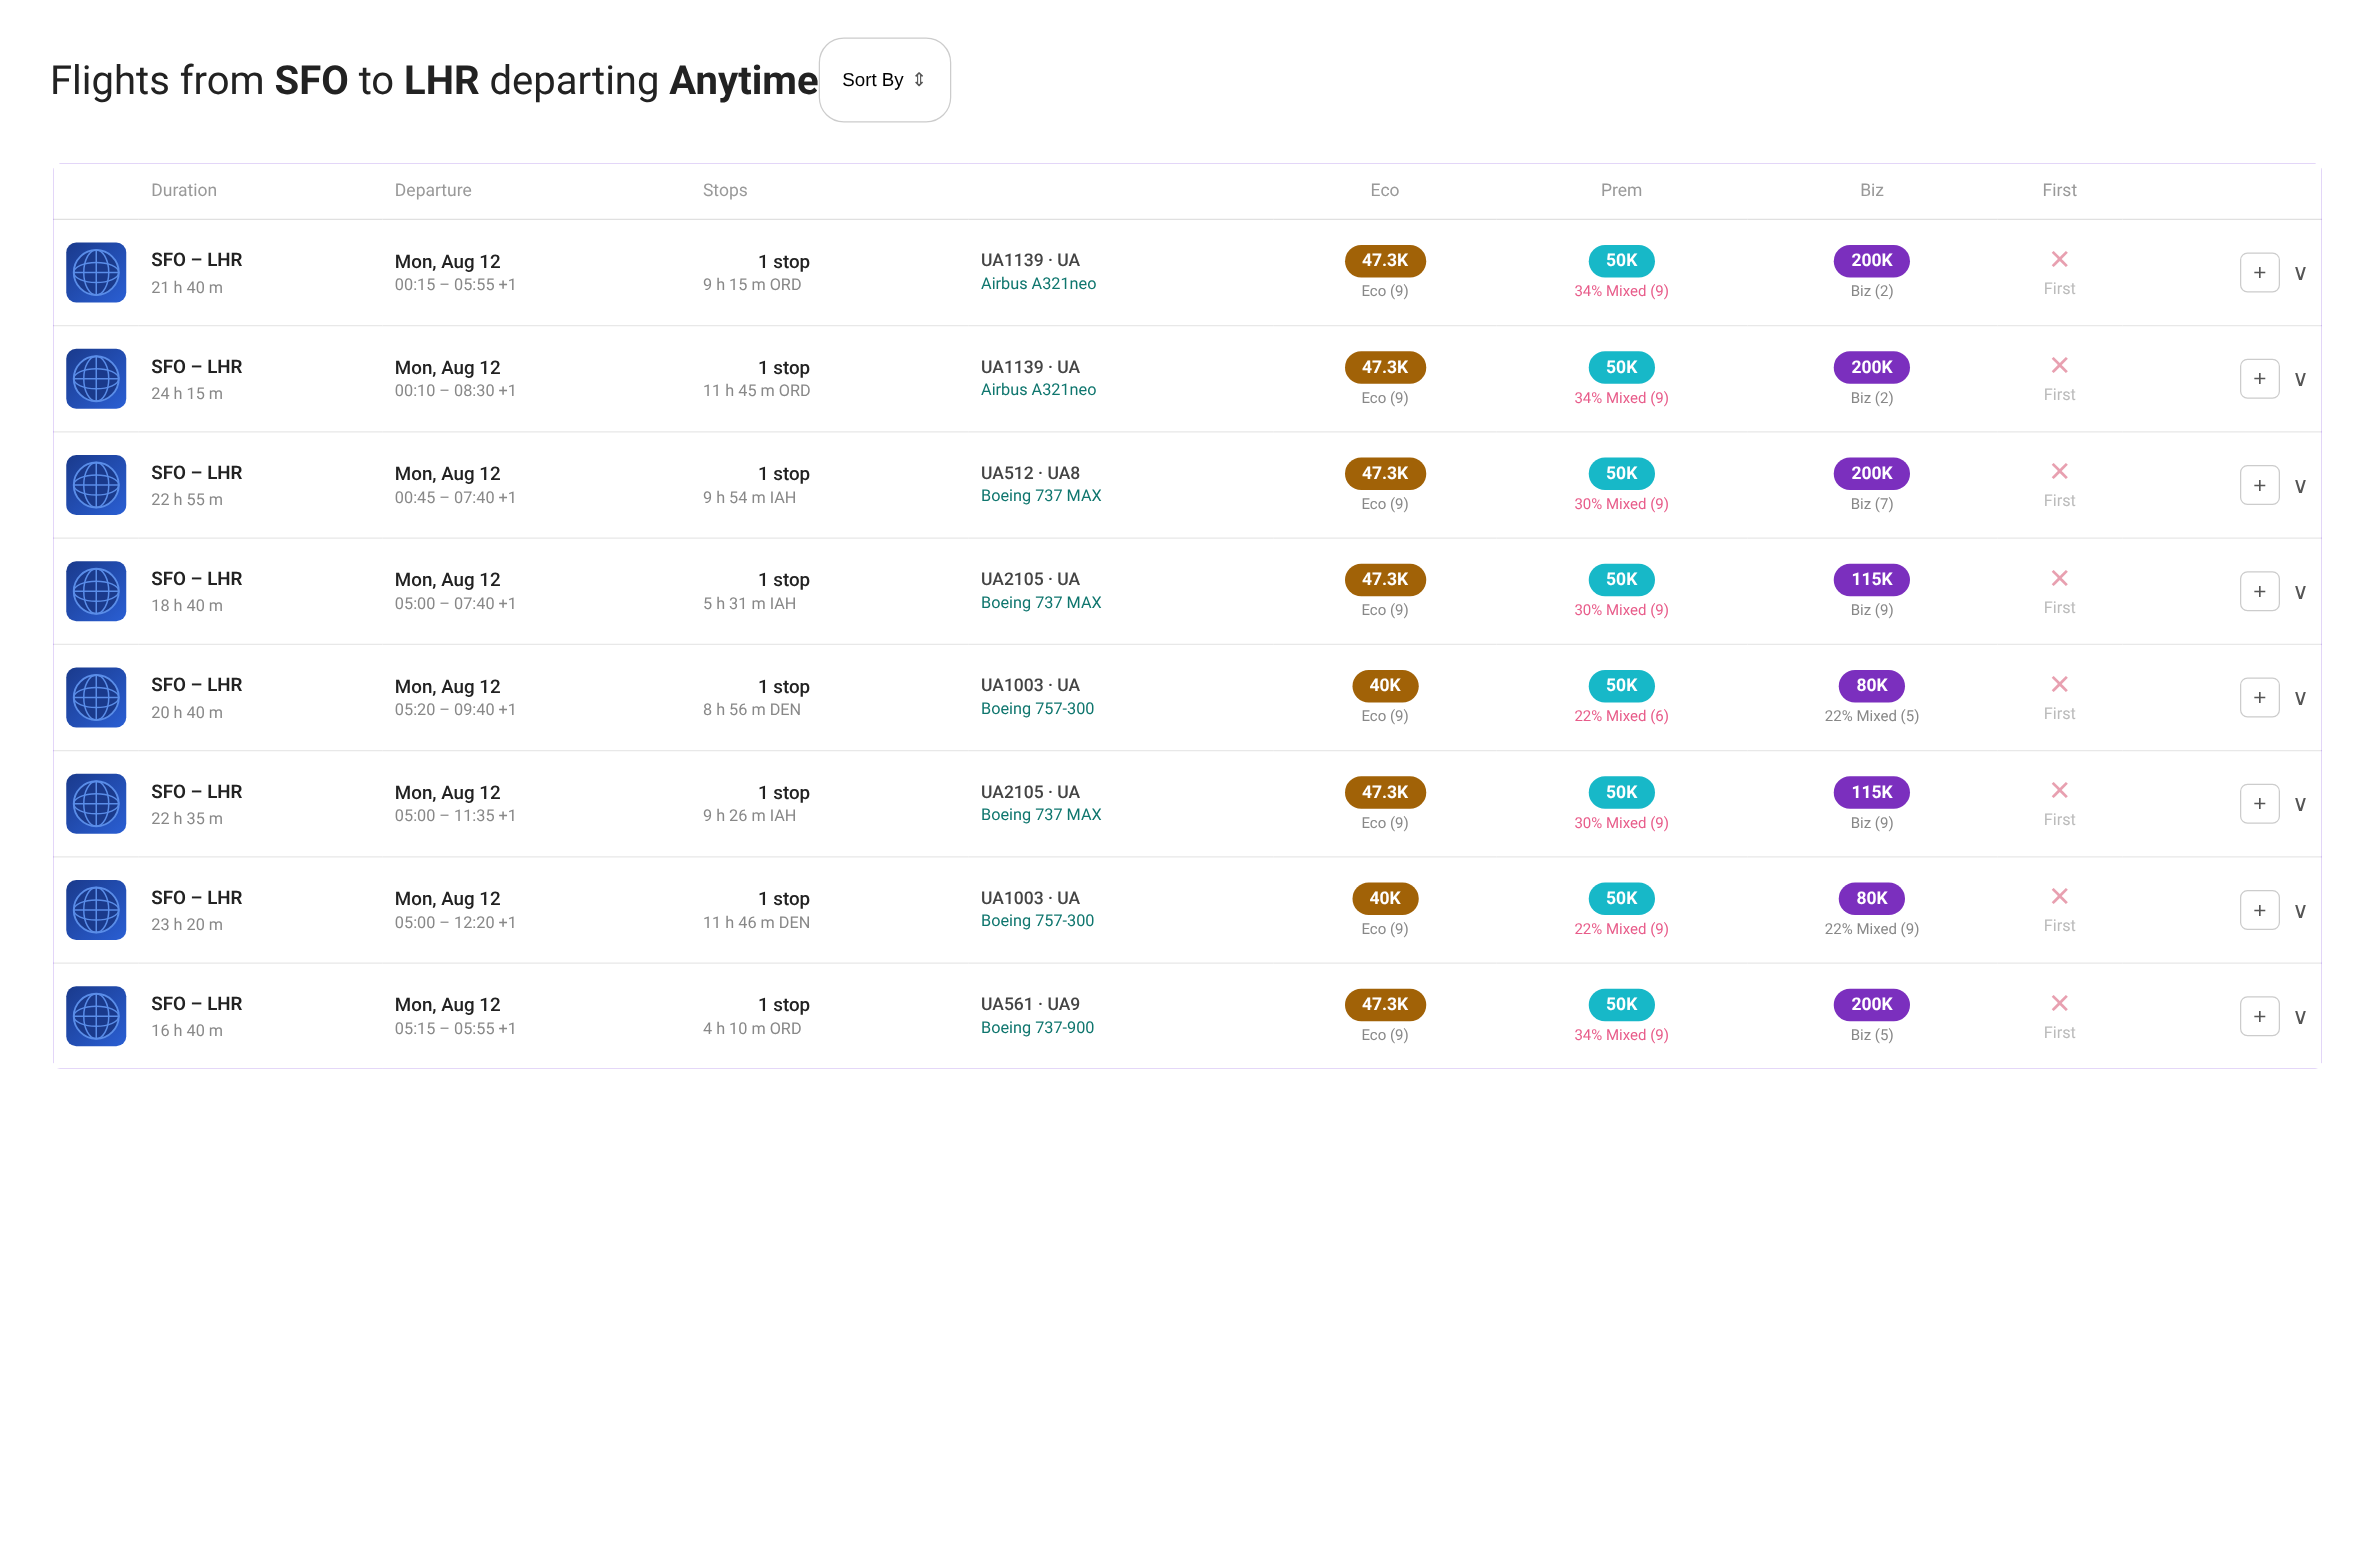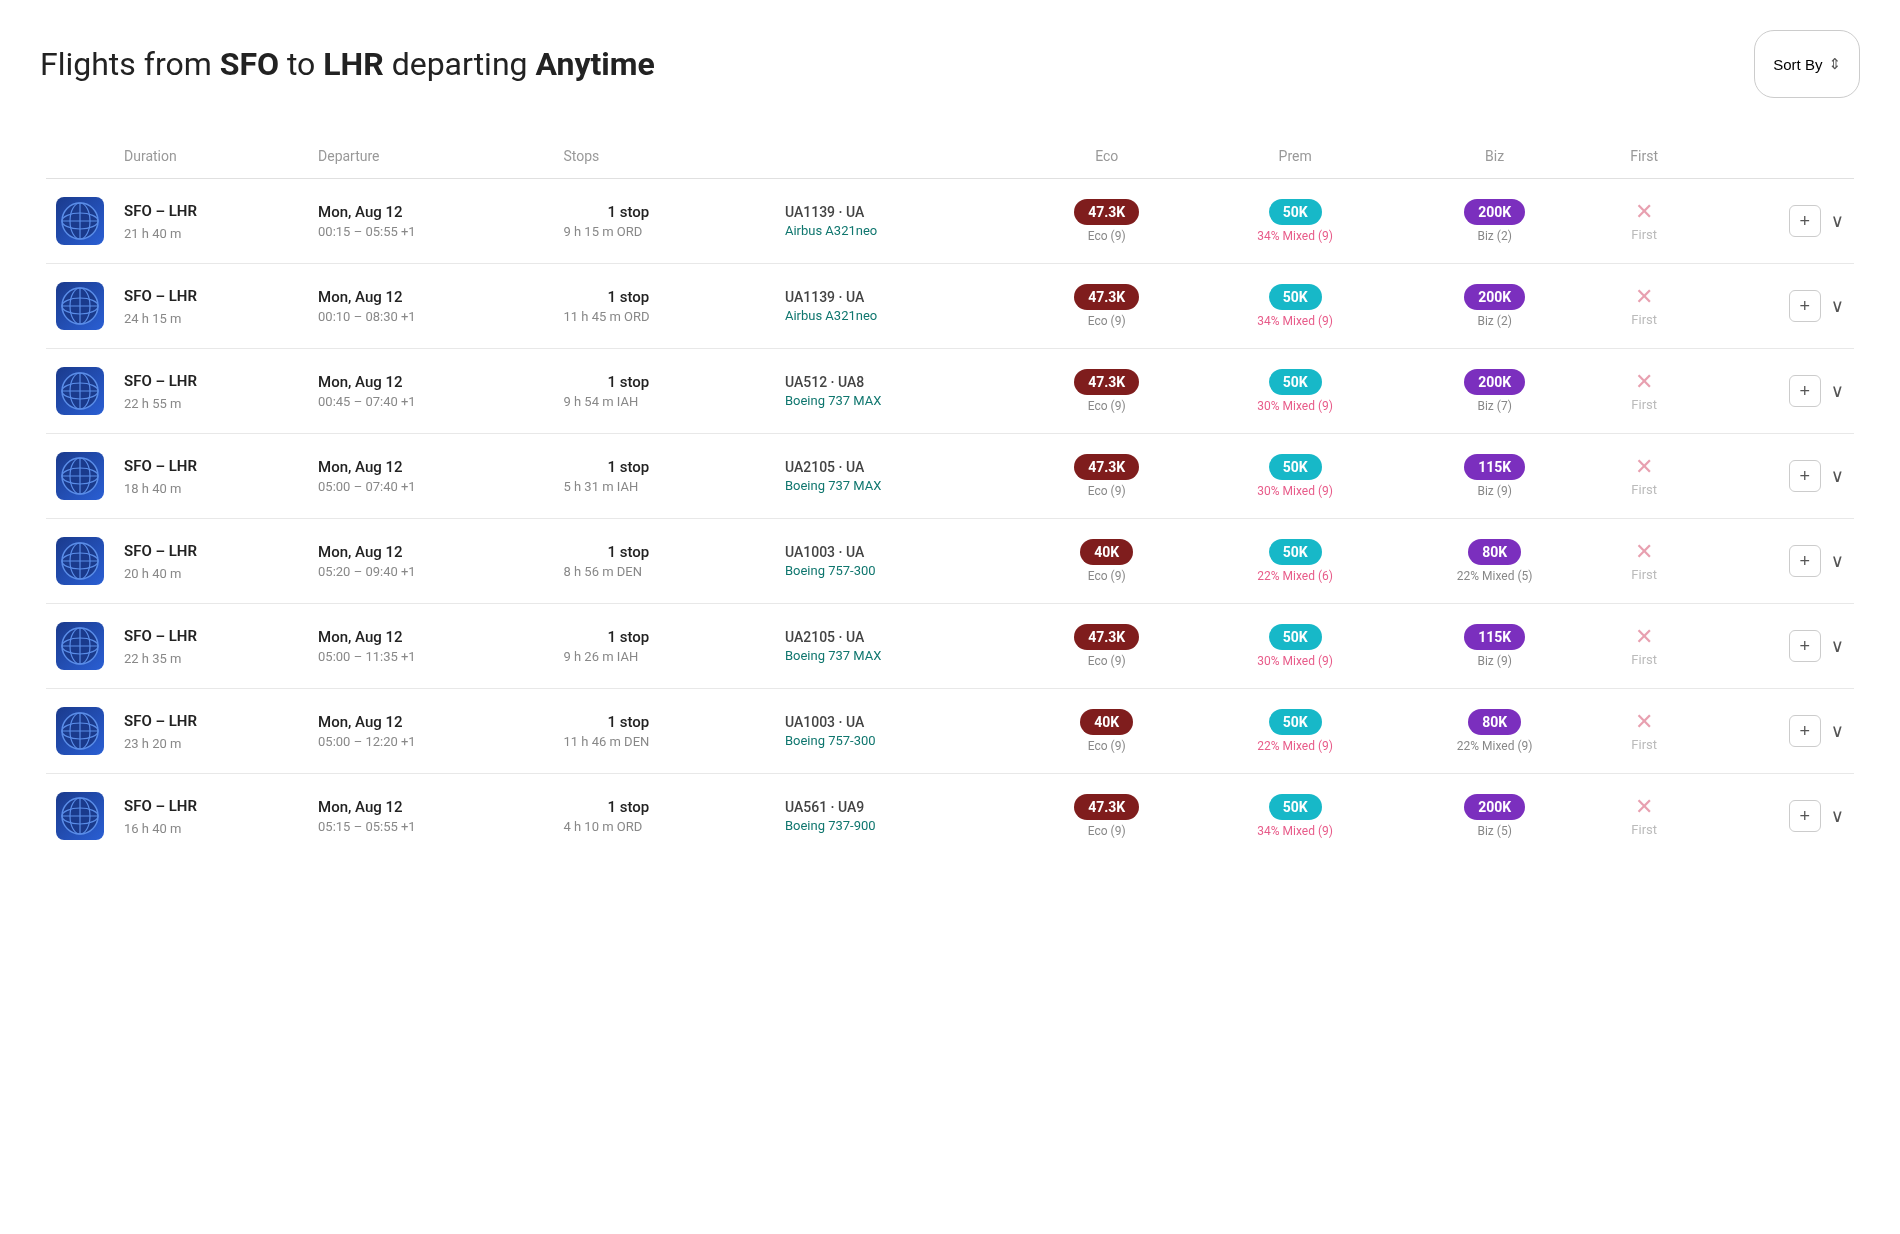--- a/index.html
+++ b/index.html
@@ -4,21 +4,20 @@
   <style>
     * { box-sizing: border-box; margin: 0; padding: 0; }
     body {
       font-family: -apple-system, BlinkMacSystemFont, 'Segoe UI', Roboto, sans-serif;
       background: #fff;
       color: #333;
       padding: 30px 40px;
     }
     .page-header {
       display: flex;
-      justify-content: space-between;
       align-items: center;
       margin-bottom: 30px;
     }
     .page-title {
       font-size: 32px;
       font-weight: 400;
       color: #222;
     }
     .page-title strong {
       font-weight: 700;
@@ -32,21 +31,21 @@
       cursor: pointer;
       display: flex;
       align-items: center;
       gap: 6px;
     }
     .sort-btn .arrow { color: #555; }
 
     .flight-table {
       width: 100%;
       border-collapse: collapse;
-      border: 6px solid #6d28d9;
+      border: 3px solid #6d28d9;
       border-radius: 8px;
       overflow: hidden;
     }
     .flight-table thead tr {
       border-bottom: 1px solid #e0e0e0;
     }
     .flight-table thead th {
       color: #999;
       font-weight: 400;
       font-size: 14px;
@@ -126,21 +125,21 @@
       display: inline-flex;
       align-items: center;
       justify-content: center;
       border-radius: 30px;
       padding: 5px 14px;
       font-size: 14px;
       font-weight: 700;
       color: #fff;
       white-space: nowrap;
     }
-    .price-badge.green { background: #7f1d1d; }
+    .price-badge.green { background: #a16207; }
     .price-badge.teal { background: #17b8c8; }
     .price-badge.purple { background: #7b2fbe; }
 
     .eco-sub, .prem-sub, .biz-sub {
       font-size: 12px;
       color: #888;
       margin-top: 4px;
       text-align: center;
     }
     .prem-sub { color: #e85c8a; }

